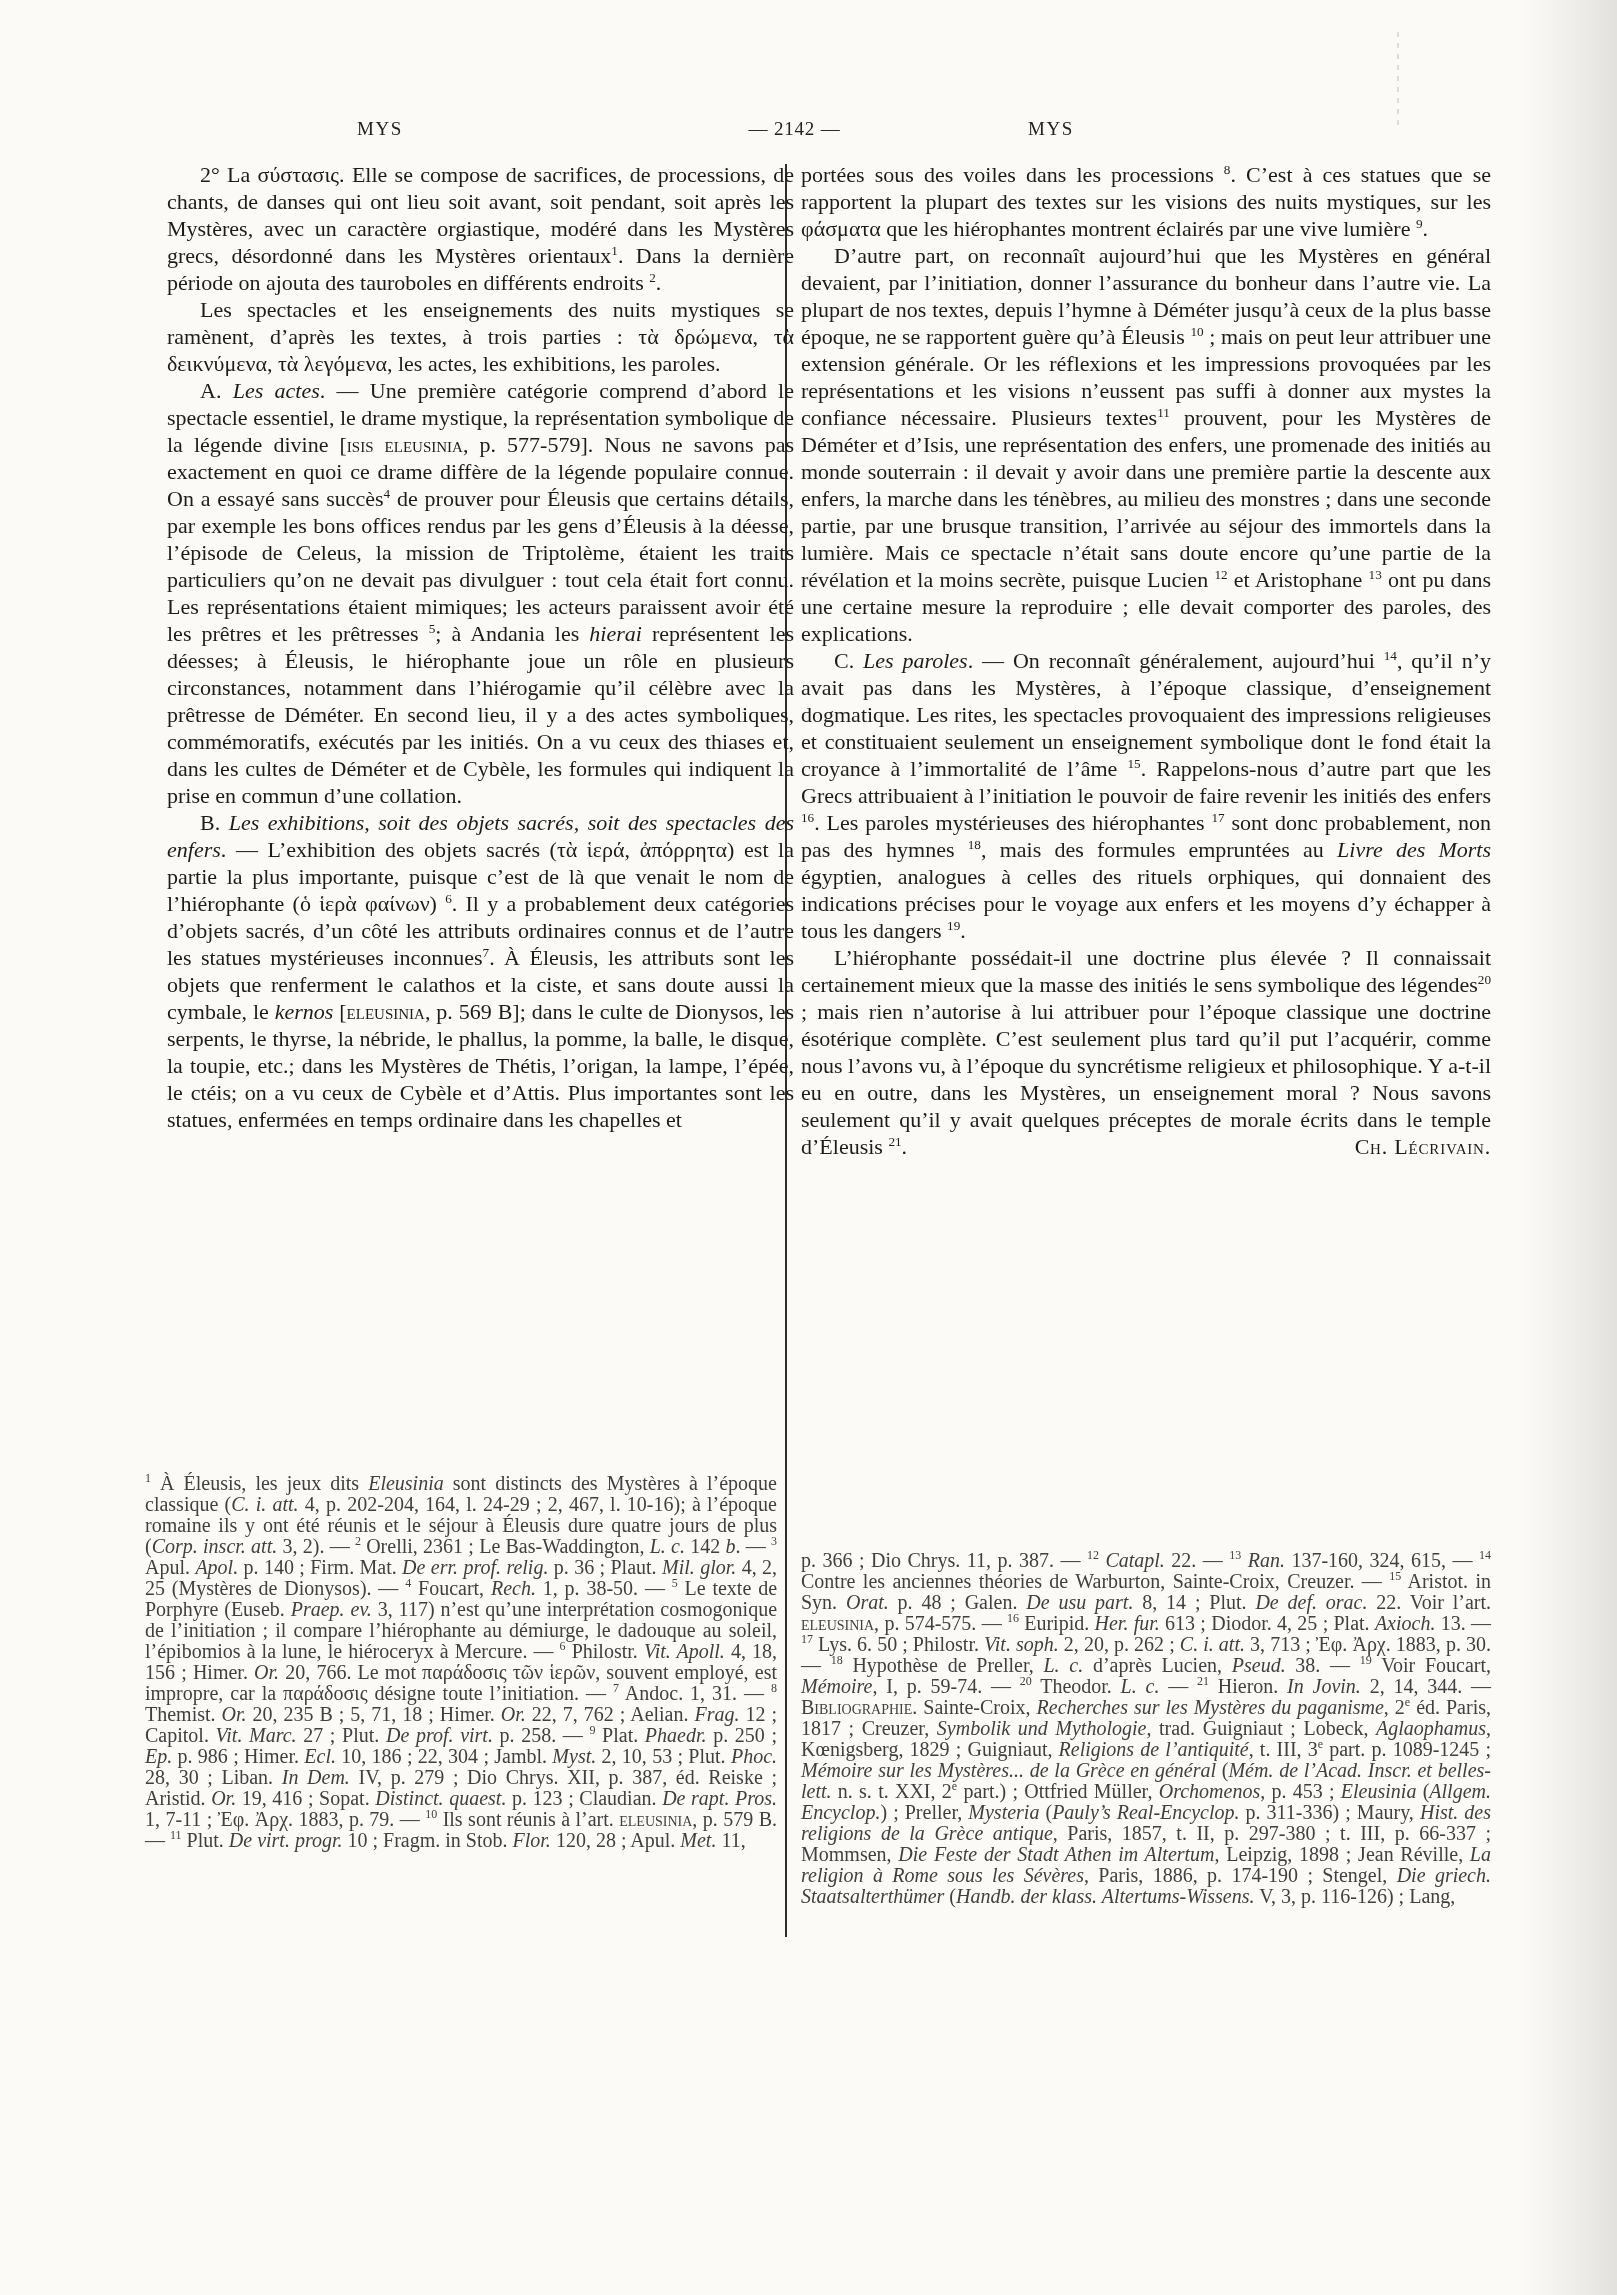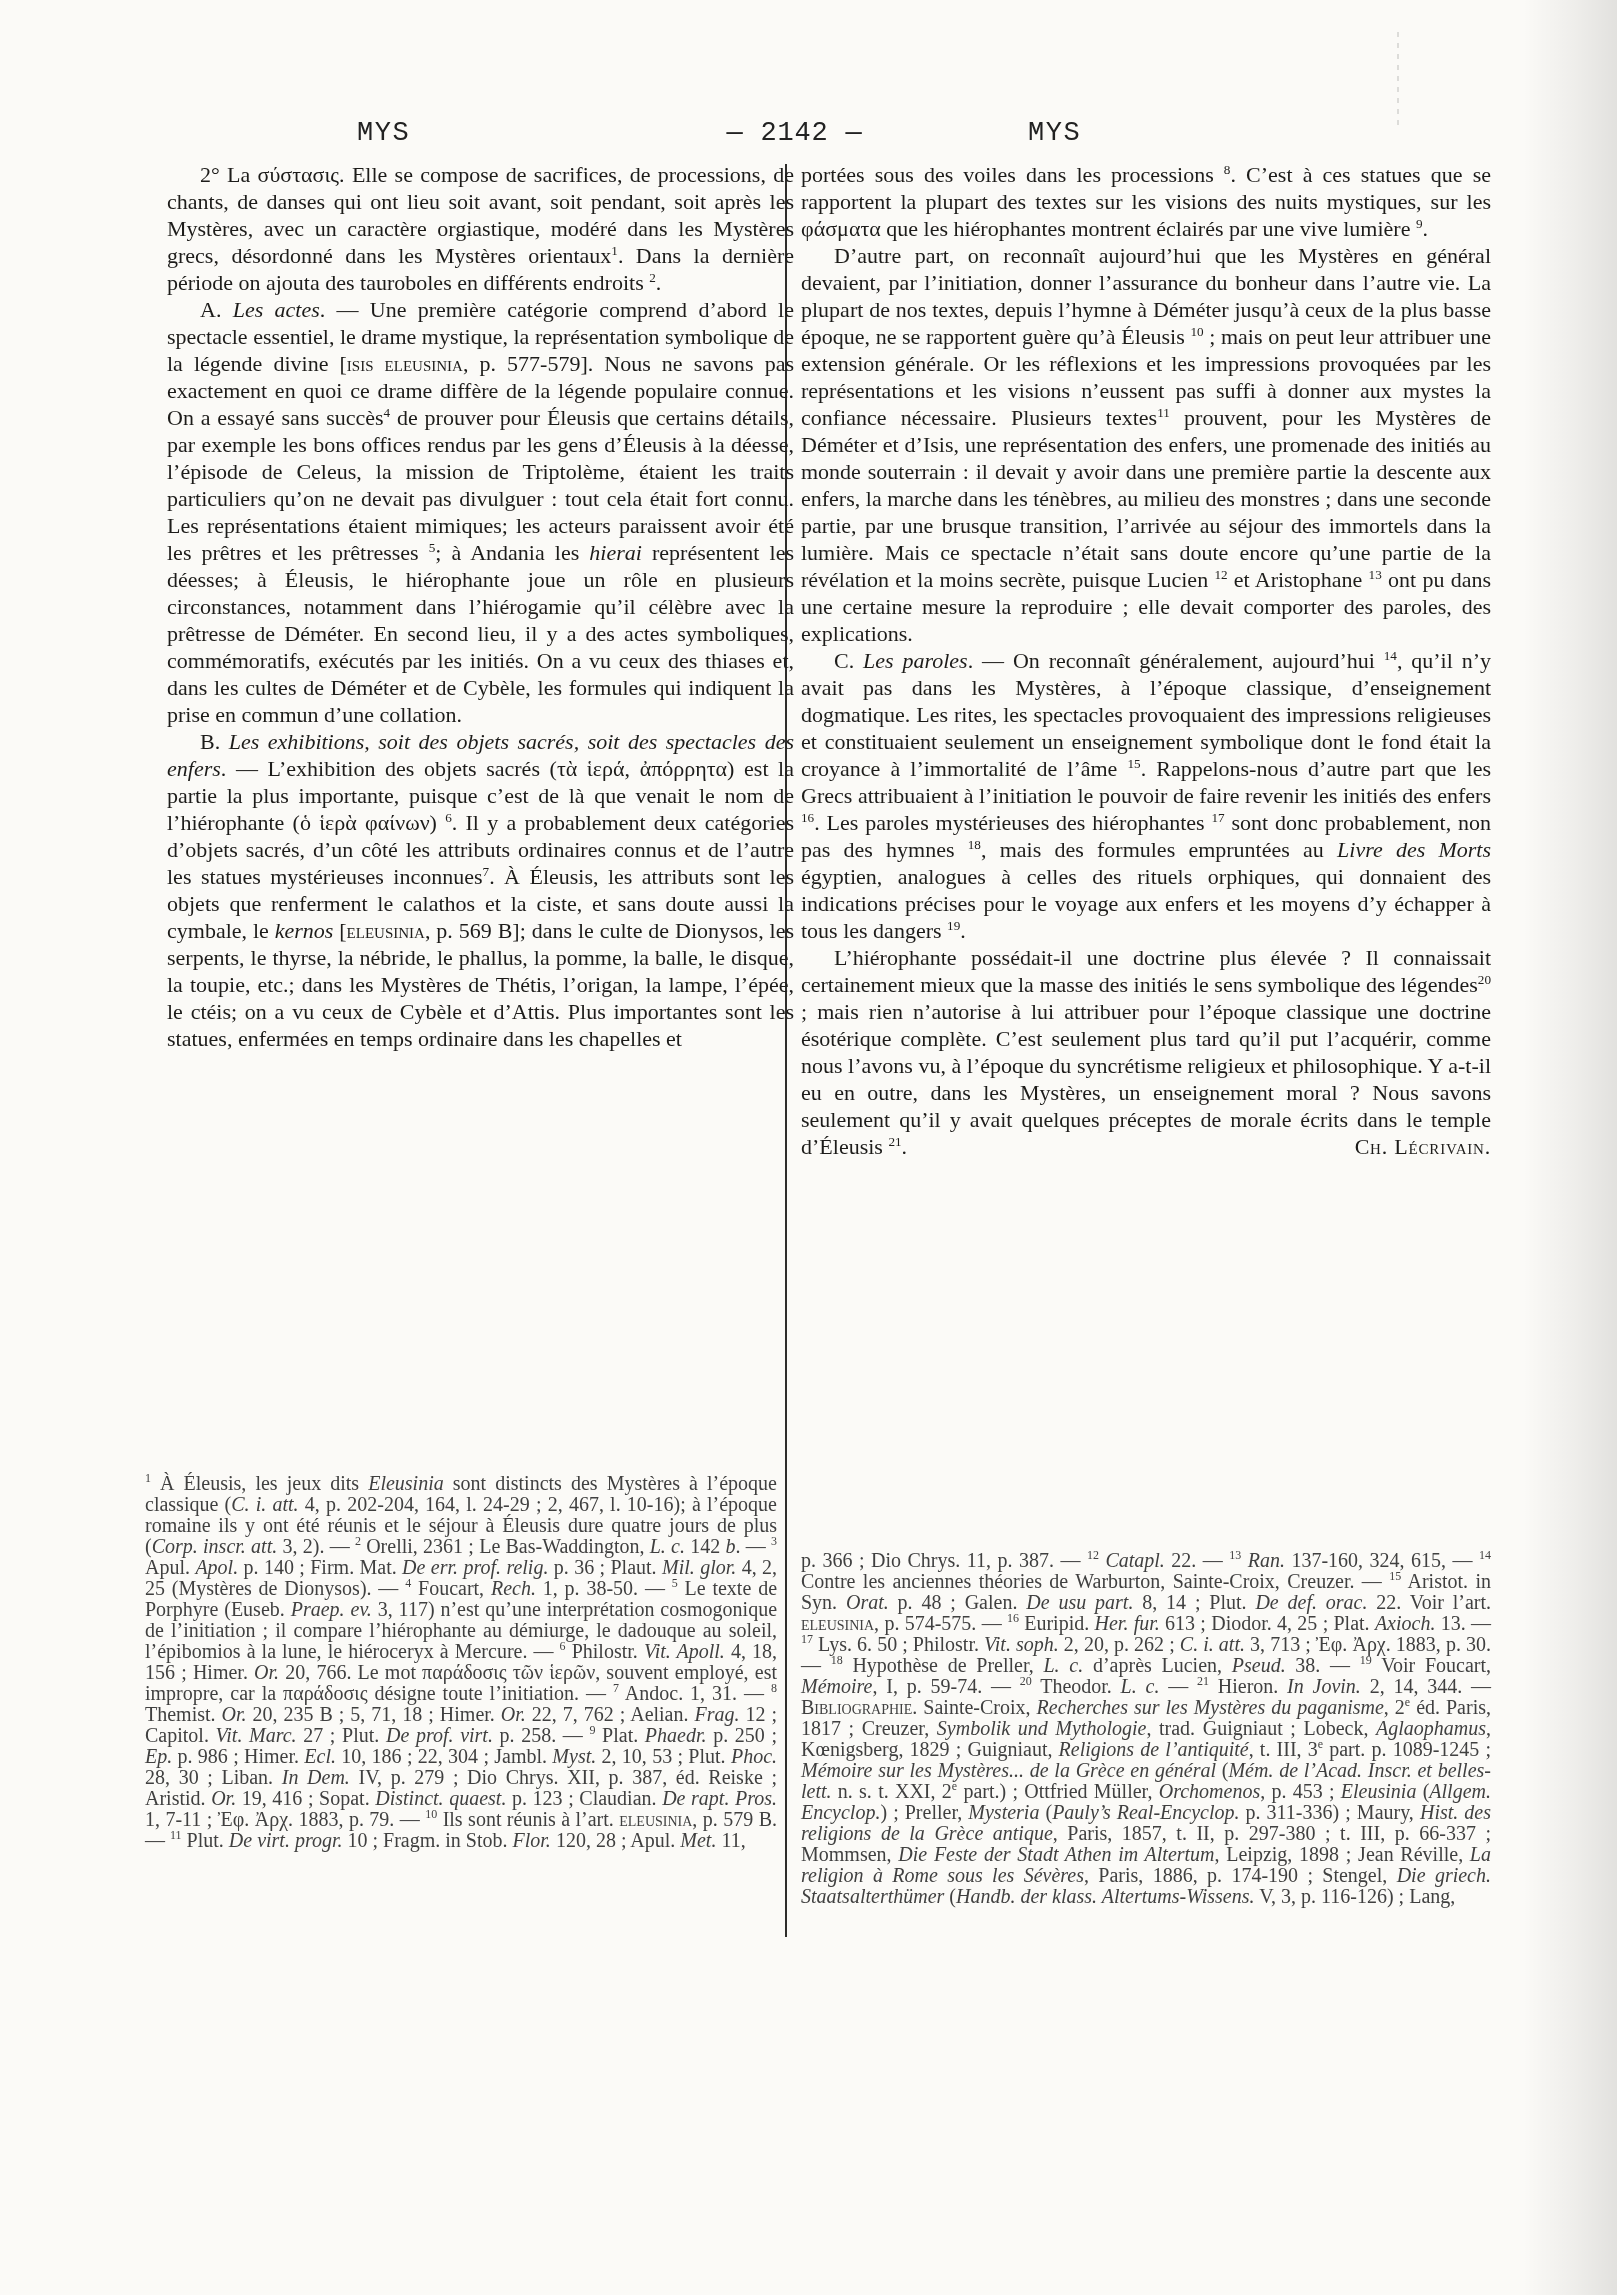--- a/index.html
+++ b/index.html
@@ -16,21 +16,21 @@
     position:absolute;top:0;right:0;width:95px;height:100%;
     background:linear-gradient(to right, rgba(0,0,0,0) 0%, rgba(0,0,0,0.05) 55%, rgba(0,0,0,0.10) 100%);
     pointer-events:none;
   }
   .scan-fleck{
     position:absolute;top:32px;left:1397px;width:1.6px;height:95px;
     background:repeating-linear-gradient(to bottom, rgba(0,0,0,0.12) 0 4.7px, rgba(0,0,0,0) 4.7px 11px);
   }
   .running-head{
     position:absolute;top:118px;height:32px;
-    font-size:27px;letter-spacing:1.6px;color:#222;font-family:Liberation Mono, monospace;
+    font-size:19px;letter-spacing:1.6px;color:#222;
   }
   .rh-left{left:357px;}
   .rh-center{left:676px;width:237px;text-align:center;letter-spacing:0.8px;}
   .rh-right{left:1028px;}
   .column-divider{
     position:absolute;left:785px;top:164px;width:1.6px;height:1773px;
     background:#2e2d2b;
   }
   .main-col{
     position:absolute;
@@ -64,20 +64,21 @@
   <div class="scan-fleck"></div>
 
   <span class="running-head rh-left">MYS</span>
   <span class="running-head rh-center">— 2142 —</span>
   <span class="running-head rh-right">MYS</span>
 
   <div class="column-divider"></div>
 
   <div class="main-col col-left-main">
     <p>2° La σύστασις. Elle se compose de sacrifices, de processions, de chants, de danses qui ont lieu soit avant, soit pendant, soit après les Mystères, avec un caractère orgiastique, modéré dans les Mystères grecs, désordonné dans les Mystères orientaux<sup>1</sup>. Dans la dernière période on ajouta des tauroboles en différents endroits <sup>2</sup>.</p>
+    <p>Les spectacles et les enseignements des nuits mystiques se ramènent, d’après les textes, à trois parties : τὰ δρώμενα, τὰ δεικνύμενα, τὰ λεγόμενα, les actes, les exhibitions, les paroles.</p>
     <p>A. <i>Les actes</i>. — Une première catégorie comprend d’abord le spectacle essentiel, le drame mystique, la représentation symbolique de la légende divine [<span class="sc">isis eleusinia</span>, p. 577-579]. Nous ne savons pas exactement en quoi ce drame diffère de la légende populaire connue. On a essayé sans succès<sup>4</sup> de prouver pour Éleusis que certains détails, par exemple les bons offices rendus par les gens d’Éleusis à la déesse, l’épisode de Celeus, la mission de Triptolème, étaient les traits particuliers qu’on ne devait pas divulguer : tout cela était fort connu. Les représentations étaient mimiques; les acteurs paraissent avoir été les prêtres et les prêtresses <sup>5</sup>; à Andania les <i>hierai</i> représentent les déesses; à Éleusis, le hiérophante joue un rôle en plusieurs circonstances, notamment dans l’hiérogamie qu’il célèbre avec la prêtresse de Déméter. En second lieu, il y a des actes symboliques, commémoratifs, exécutés par les initiés. On a vu ceux des thiases et, dans les cultes de Déméter et de Cybèle, les formules qui indiquent la prise en commun d’une collation.</p>
     <p>B. <i>Les exhibitions, soit des objets sacrés, soit des spectacles des enfers</i>. — L’exhibition des objets sacrés (τὰ ἱερά, ἀπόρρητα) est la partie la plus importante, puisque c’est de là que venait le nom de l’hiérophante (ὁ ἱερὰ φαίνων) <sup>6</sup>. Il y a probablement deux catégories d’objets sacrés, d’un côté les attributs ordinaires connus et de l’autre les statues mystérieuses inconnues<sup>7</sup>. À Éleusis, les attributs sont les objets que renferment le calathos et la ciste, et sans doute aussi la cymbale, le <i>kernos</i> [<span class="sc">eleusinia</span>, p. 569 B]; dans le culte de Dionysos, les serpents, le thyrse, la nébride, le phallus, la pomme, la balle, le disque, la toupie, etc.; dans les Mystères de Thétis, l’origan, la lampe, l’épée, le ctéis; on a vu ceux de Cybèle et d’Attis. Plus importantes sont les statues, enfermées en temps ordinaire dans les chapelles et</p>
   </div>
 
   <div class="main-col col-right-main">
     <p class="cont">portées sous des voiles dans les processions <sup>8</sup>. C’est à ces statues que se rapportent la plupart des textes sur les visions des nuits mystiques, sur les φάσματα que les hiérophantes montrent éclairés par une vive lumière <sup>9</sup>.</p>
     <p>D’autre part, on reconnaît aujourd’hui que les Mystères en général devaient, par l’initiation, donner l’assurance du bonheur dans l’autre vie. La plupart de nos textes, depuis l’hymne à Déméter jusqu’à ceux de la plus basse époque, ne se rapportent guère qu’à Éleusis <sup>10</sup> ; mais on peut leur attribuer une extension générale. Or les réflexions et les impressions provoquées par les représentations et les visions n’eussent pas suffi à donner aux mystes la confiance nécessaire. Plusieurs textes<sup>11</sup> prouvent, pour les Mystères de Déméter et d’Isis, une représentation des enfers, une promenade des initiés au monde souterrain : il devait y avoir dans une première partie la descente aux enfers, la marche dans les ténèbres, au milieu des monstres ; dans une seconde partie, par une brusque transition, l’arrivée au séjour des immortels dans la lumière. Mais ce spectacle n’était sans doute encore qu’une partie de la révélation et la moins secrète, puisque Lucien <sup>12</sup> et Aristophane <sup>13</sup> ont pu dans une certaine mesure la reproduire ; elle devait comporter des paroles, des explications.</p>
     <p>C. <i>Les paroles</i>. — On reconnaît généralement, aujourd’hui <sup>14</sup>, qu’il n’y avait pas dans les Mystères, à l’époque classique, d’enseignement dogmatique. Les rites, les spectacles provoquaient des impressions religieuses et constituaient seulement un enseignement symbolique dont le fond était la croyance à l’immortalité de l’âme <sup>15</sup>. Rappelons-nous d’autre part que les Grecs attribuaient à l’initiation le pouvoir de faire revenir les initiés des enfers <sup>16</sup>. Les paroles mystérieuses des hiérophantes <sup>17</sup> sont donc probablement, non pas des hymnes <sup>18</sup>, mais des formules empruntées au <i>Livre des Morts</i> égyptien, analogues à celles des rituels orphiques, qui donnaient des indications précises pour le voyage aux enfers et les moyens d’y échapper à tous les dangers <sup>19</sup>.</p>
     <p>L’hiérophante possédait-il une doctrine plus élevée ? Il connaissait certainement mieux que la masse des initiés le sens symbolique des légendes<sup>20</sup> ; mais rien n’autorise à lui attribuer pour l’époque classique une doctrine ésotérique complète. C’est seulement plus tard qu’il put l’acquérir, comme nous l’avons vu, à l’époque du syncrétisme religieux et philosophique. Y a-t-il eu en outre, dans les Mystères, un enseignement moral ? Nous savons seulement qu’il y avait quelques préceptes de morale écrits dans le temple d’Éleusis <sup>21</sup>. <span class="sig">Ch. Lécrivain.</span></p>
   </div>

